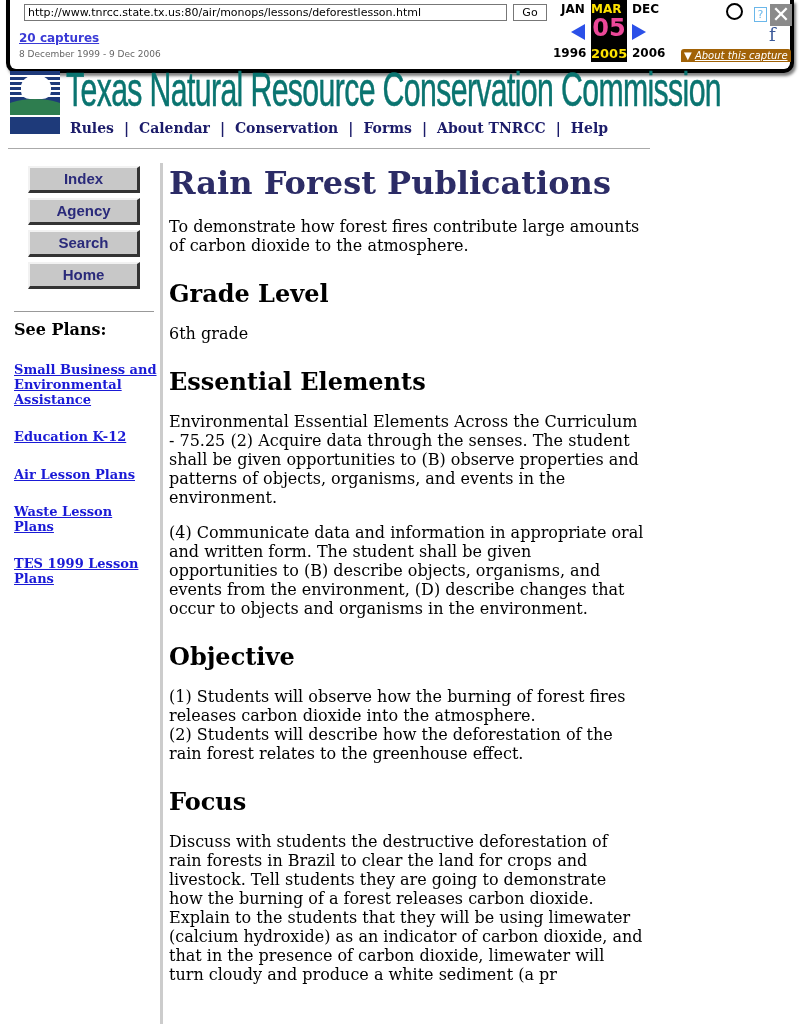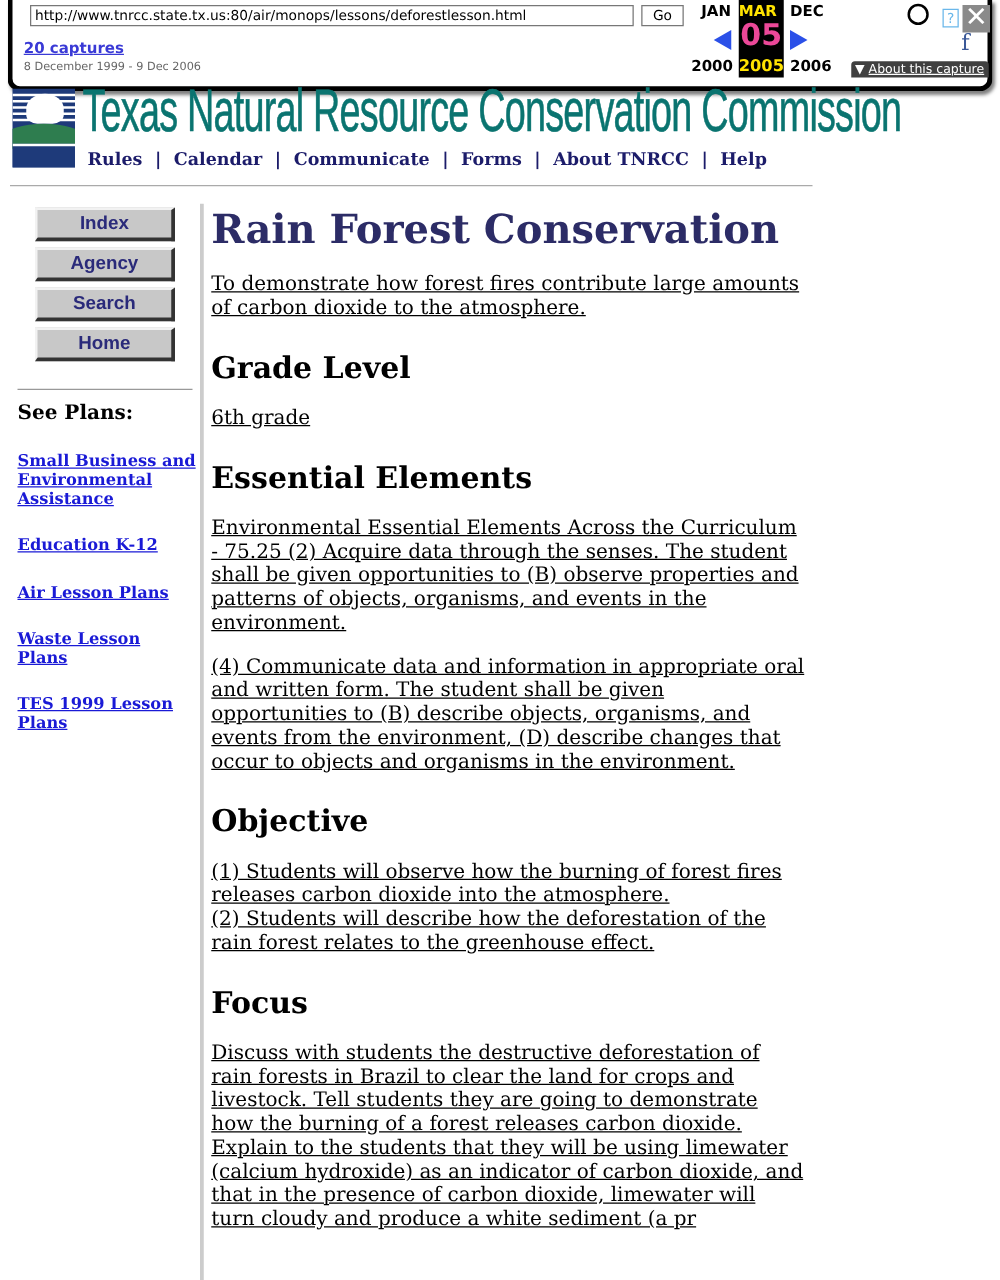--- a/index.html
+++ b/index.html
@@ -41,22 +41,22 @@
   .wb-cur .d { position: absolute; top: 14px; left: 0; width: 36px; text-align: center; color: #ec4899; font-size: 24px; font-weight: bold; }
   .wb-cur .y { position: absolute; top: 46px; left: 0; width: 36px; text-align: center; color: #ffe300; font-size: 13px; font-weight: bold; }
   .wb-arrow { position: absolute; top: 24px; width: 0; height: 0; border-top: 8px solid transparent; border-bottom: 8px solid transparent; }
   .wb-arrow.prev { left: 561px; border-right: 14px solid #2b50e8; }
   .wb-arrow.next { left: 622px; border-left: 14px solid #2b50e8; }
   .wb-circle { position: absolute; left: 716px; top: 3px; width: 17px; height: 17px; border: 2px solid #000; border-radius: 50%; }
   .wb-help { position: absolute; left: 744px; top: 7px; width: 13px; height: 15px; border: 1px solid #6ab7ea; color: #6ab7ea; font-size: 11px; text-align: center; line-height: 13px; }
   .wb-close { position: absolute; left: 760px; top: 4px; width: 22px; height: 22px; background: #8a8a8a; color: #fff; font-size: 22px; line-height: 22px; text-align: center; font-weight: bold; }
   .wb-fb { position: absolute; left: 759px; top: 24px; color: #3b5998; font-size: 18px; font-family: "DejaVu Serif", serif; }
   .wb-about {
-    position: absolute; left: 671px; top: 49px; width: 110px; height: 13px; background: #404040;
-    color: #fff; font-size: 10px; line-height: 13px; padding-left: 3px; border-radius: 3px 3px 0 0;
+    position: absolute; left: 671px; top: 49px; width: 110px; height: 13px; background: #a16207;
+    color: #fff; font-size: 10px; line-height: 13px; padding-left: 3px; border-radius: 3px 3px 0 0; font-style: italic;
   }
   .wb-about span { text-decoration: underline; }
 
   
   .logo { position: absolute; left: 10px; top: 71px; width: 50px; height: 63px; background: #1e3a7a; overflow: hidden; }
   .logo .stripe { position: absolute; left: 0; width: 50px; height: 2px; background: #fff; }
   .logo .tree { position: absolute; left: 11px; top: 4px; width: 30px; height: 24px; background: #fff; border-radius: 50% 50% 30% 30%; }
   .logo .hill { position: absolute; left: -6px; top: 28px; width: 62px; height: 20px; background: #2e7d4f; border-radius: 50% 50% 0 0; }
   .logo .water { position: absolute; left: 0; top: 44px; width: 50px; height: 19px; background: #1e3a7a; border-top: 2px solid #fff; }
   .banner-title {
@@ -79,33 +79,33 @@
   }
   .side-hr { position: absolute; left: 14px; top: 311px; width: 140px; height: 1px; background: #999; }
   .see-also { position: absolute; left: 14px; top: 320px; font-size: 16px; font-weight: bold; }
   .side-link { position: absolute; left: 14px; font-size: 13px; font-weight: bold; color: #1a1ad6; text-decoration: underline; line-height: 15px; width: 145px; }
   .vrule { position: absolute; left: 160px; top: 163px; width: 3px; height: 861px; background: #ccc; }
 
   
   .main { position: absolute; left: 169px; top: 163px; width: 475px; }
   .main h1 { margin: 0; font-size: 32px; color: #2c2c66; font-weight: bold; line-height: 40px; }
   .main h2 { margin: 0; font-size: 24px; font-weight: bold; line-height: 30px; }
-  .main p { margin: 0; font-size: 16px; line-height: 19px; text-decoration: underline; }
+  .main p { margin: 0; font-size: 16px; line-height: 19px; }
 </style>
 </head>
 <body>
 
 <div class="wb">
   <div class="wb-url">http://www.tnrcc.state.tx.us:80/air/monops/lessons/deforestlesson.html</div>
   <div class="wb-go">Go</div>
   <div class="wb-captures">20 captures</div>
   <div class="wb-range">8 December 1999 - 9 Dec 2006</div>
 
   <div class="wb-month" style="left:551px">JAN</div>
-  <div class="wb-year" style="left:543px">2000</div>
+  <div class="wb-year" style="left:543px">1996</div>
   <div class="wb-arrow prev"></div>
 
   <div class="wb-cur">
     <div class="m">MAR</div>
     <div class="d">05</div>
     <div class="y">2005</div>
   </div>
 
   <div class="wb-arrow next"></div>
   <div class="wb-month" style="left:622px">DEC</div>
@@ -126,40 +126,40 @@
   <div class="stripe" style="top:9px"></div>
   <div class="stripe" style="top:14px"></div>
   <div class="stripe" style="top:19px"></div>
   <div class="stripe" style="top:24px"></div>
   <div class="tree"></div>
   <div class="hill"></div>
   <div class="water"></div>
 </div>
 <div class="banner-title">Texas Natural Resource Conservation Commission</div>
 <div class="banner-nav">
-  <span class="item">Rules</span><span class="sep">|</span><span class="item">Calendar</span><span class="sep">|</span><span class="item">Communicate</span><span class="sep">|</span><span class="item">Forms</span><span class="sep">|</span><span class="item">About TNRCC</span><span class="sep">|</span><span class="item">Help</span>
+  <span class="item">Rules</span><span class="sep">|</span><span class="item">Calendar</span><span class="sep">|</span><span class="item">Conservation</span><span class="sep">|</span><span class="item">Forms</span><span class="sep">|</span><span class="item">About TNRCC</span><span class="sep">|</span><span class="item">Help</span>
 </div>
 <div class="hr-top"></div>
 
 <div class="side-btn" style="top:166px">Index</div>
 <div class="side-btn" style="top:198px">Agency</div>
 <div class="side-btn" style="top:230px">Search</div>
 <div class="side-btn" style="top:262px">Home</div>
 <div class="side-hr"></div>
 <div class="see-also">See Plans:</div>
 <div class="side-link" style="top:362px">Small Business and Environmental Assistance</div>
 <div class="side-link" style="top:429px">Education K-12</div>
 <div class="side-link" style="top:467px">Air Lesson Plans</div>
 <div class="side-link" style="top:504px; width:110px">Waste Lesson Plans</div>
 <div class="side-link" style="top:556px; width:130px">TES 1999 Lesson Plans</div>
 
 <div class="vrule"></div>
 
 <div class="main">
-  <h1 style="margin-top:0">Rain Forest Conservation</h1>
+  <h1 style="margin-top:0">Rain Forest Publications</h1>
 
   <p style="margin-top:14px">To demonstrate how forest fires contribute large amounts of carbon dioxide to the atmosphere.</p>
 
   <h2 style="margin-top:24px">Grade Level</h2>
   <p style="margin-top:15px">6th grade</p>
 
   <h2 style="margin-top:24px">Essential Elements</h2>
   <p style="margin-top:15px">Environmental Essential Elements Across the Curriculum - 75.25 (2) Acquire data through the senses. The student shall be given opportunities to (B) observe properties and patterns of objects, organisms, and events in the environment.</p>
   <p style="margin-top:16px">(4) Communicate data and information in appropriate oral and written form. The student shall be given opportunities to (B) describe objects, organisms, and events from the environment, (D) describe changes that occur to objects and organisms in the environment.</p>
 

